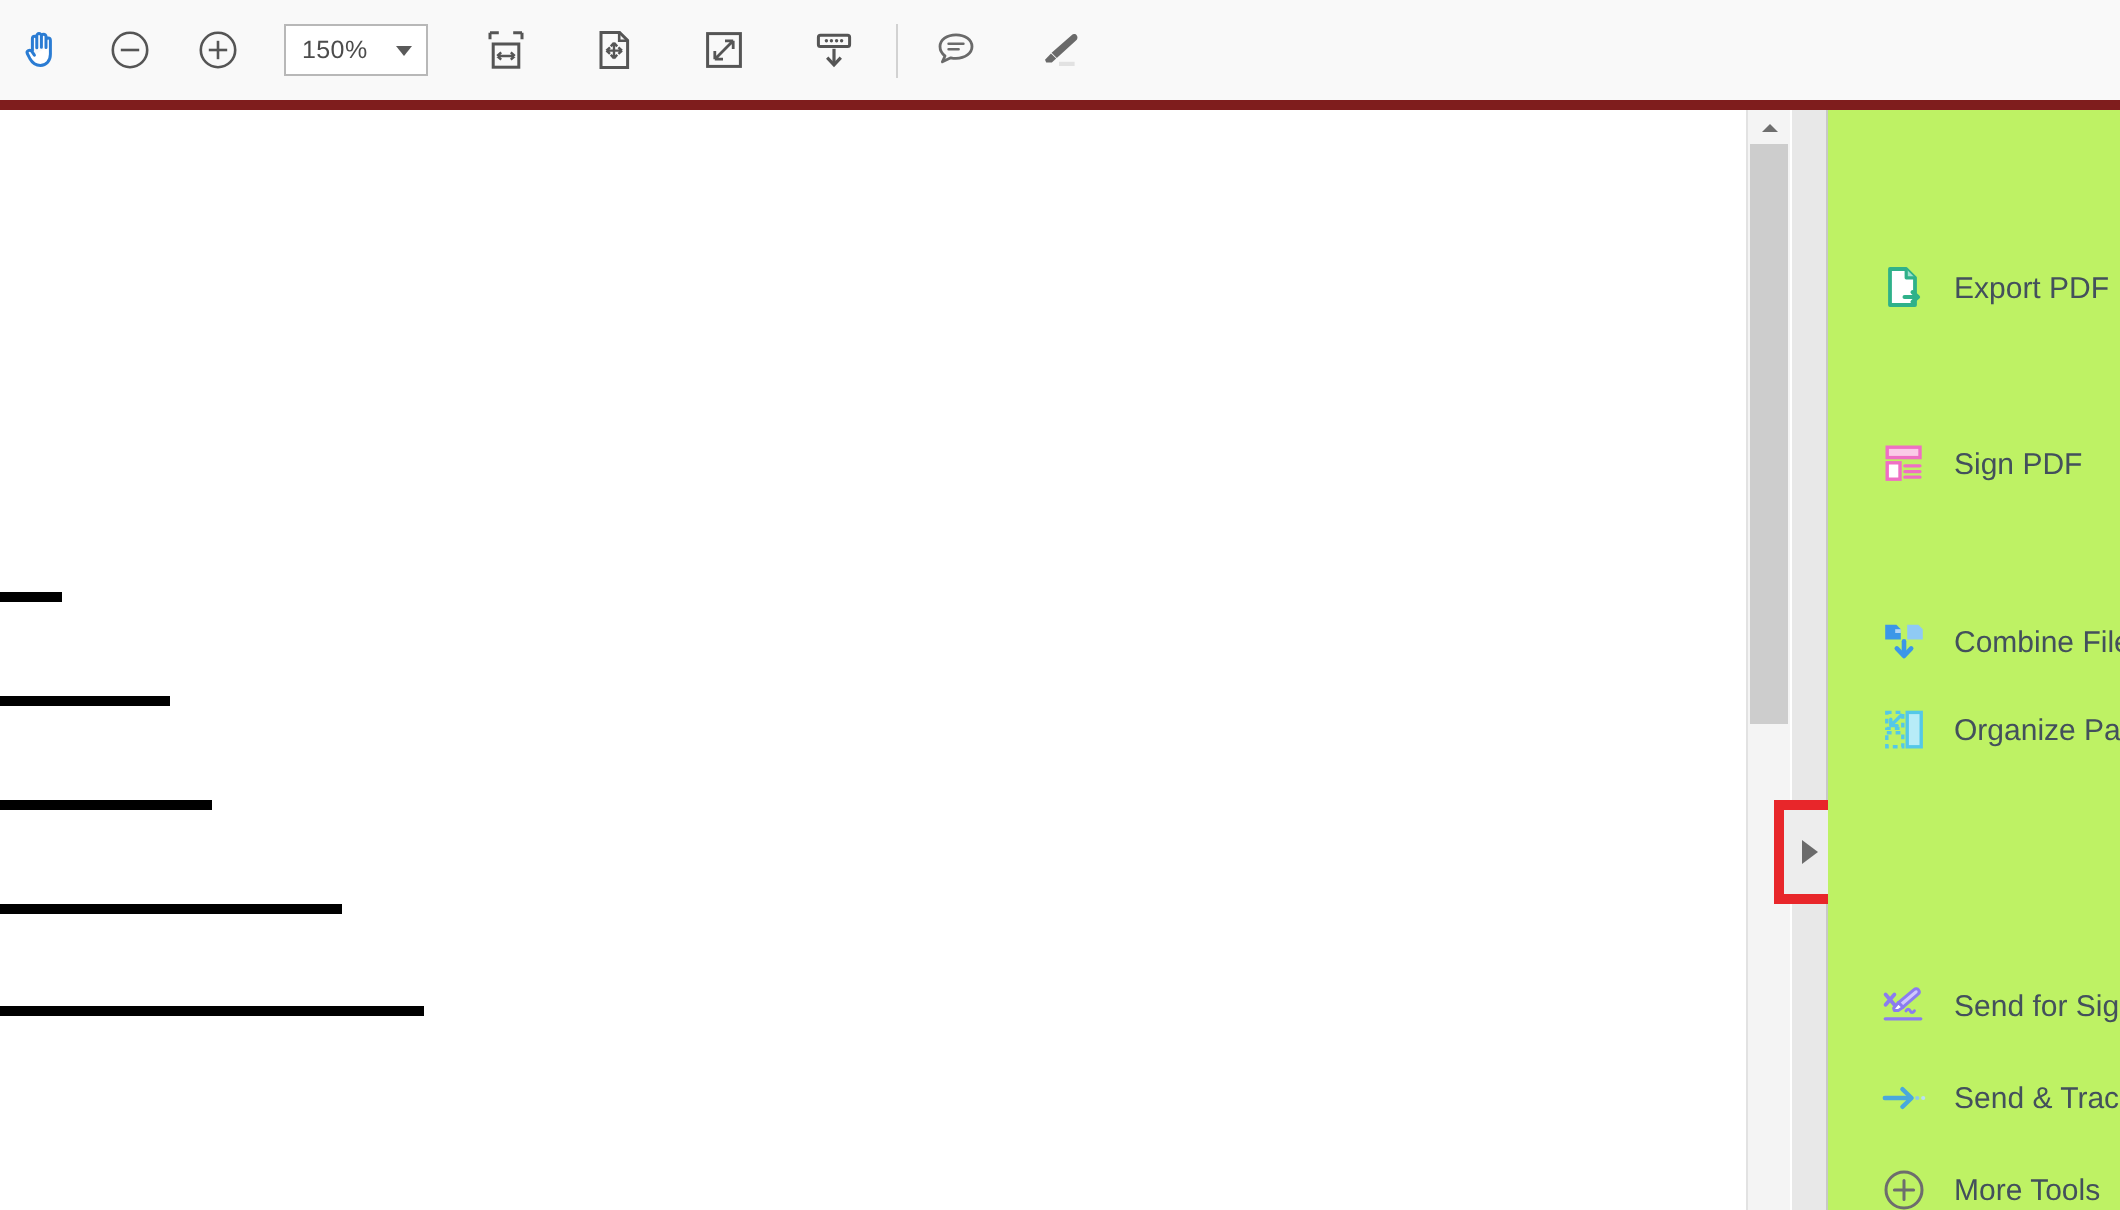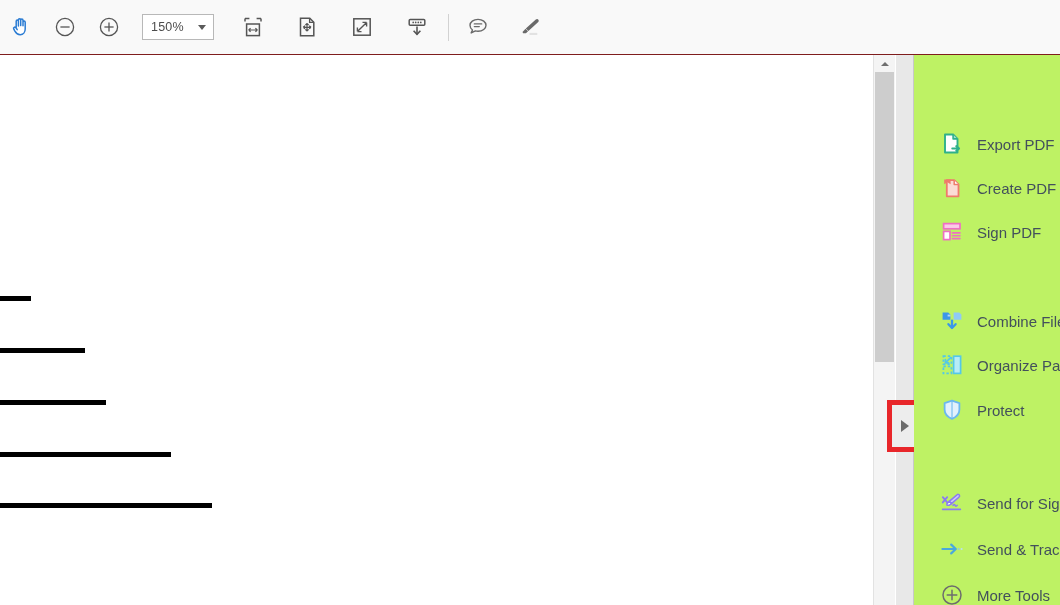--- a/index.html
+++ b/index.html
@@ -20,21 +20,21 @@
     height: 605px;
   }
 
   
   #toolbar {
     position: absolute;
     left: 0; top: 0;
     width: 1060px;
     height: 55px;
     background: #f9f9f9;
-    border-bottom: 1px solid #7f1d1d;
+    border-bottom: 5px solid #7f1d1d;
     box-sizing: border-box;
     display: flex;
     align-items: center;
   }
   .tb-btn {
     width: 34px;
     height: 34px;
     display: flex;
     align-items: center;
     justify-content: center;
@@ -314,30 +314,20 @@
         <svg width="26" height="26" viewBox="0 0 26 26">
           <path d="M6 3.5h8.1l4.4 4.4v13.6H6z" fill="#ffffff" stroke="#2fb18a" stroke-width="1.9" stroke-linejoin="round"></path>
           <path d="M14.1 3.5v4.4h4.4" fill="#9fe0cd" stroke="#2fb18a" stroke-width="1.6" stroke-linejoin="round"></path>
           <path d="M13.3 17.5h6.2" stroke="#2fb18a" stroke-width="2.1" stroke-linecap="round"></path>
           <path d="M17.3 15.1l2.7 2.4-2.7 2.4" fill="none" stroke="#2fb18a" stroke-width="2.1" stroke-linecap="round" stroke-linejoin="round"></path>
         </svg>
       </span>
       <span class="tool-label">Export PDF</span>
     </div>
 
-    <div class="tool-item" style="top:118px">
-      <span class="tool-icon">
-        <svg width="26" height="26" viewBox="0 0 26 26">
-          <path d="M7.8 5.2h7.4l4.3 4.3v11.8H7.8z" fill="#fbdcd6" stroke="#ef7b6b" stroke-width="1.8" stroke-linejoin="round"></path>
-          <path d="M15.2 5.2v4.3h4.3" fill="#ffffff" stroke="#ef7b6b" stroke-width="1.5" stroke-linejoin="round"></path>
-          <path d="M5.2 4.6h6.4v4.7l-3.2-2-3.2 2z" fill="#ef7b6b"></path>
-        </svg>
-      </span>
-      <span class="tool-label">Create PDF</span>
-    </div>
 
     <div class="tool-item" style="top:162px">
       <span class="tool-icon">
         <svg width="26" height="26" viewBox="0 0 26 26">
           <rect x="4.6" y="4.6" width="16.4" height="5.2" fill="#fbcbe8" stroke="#ef6fc4" stroke-width="1.7"></rect>
           <rect x="4.6" y="12.4" width="6.4" height="8.2" fill="#ffffff" stroke="#ef6fc4" stroke-width="1.7"></rect>
           <path d="M13.4 13.9h7.6M13.4 16.8h7.6M13.4 19.6h7.6" stroke="#ef6fc4" stroke-width="1.6" stroke-linecap="round"></path>
         </svg>
       </span>
       <span class="tool-label">Sign PDF</span>
@@ -362,29 +352,20 @@
         <svg width="26" height="26" viewBox="0 0 26 26">
           <rect x="14.6" y="4.2" width="7" height="17.2" fill="#b7ecf7" stroke="#54c8e8" stroke-width="1.7"></rect>
           <rect x="4.4" y="4.2" width="8" height="8" fill="none" stroke="#54c8e8" stroke-width="1.7" stroke-dasharray="2.4 2"></rect>
           <rect x="4.4" y="14.4" width="8" height="7" fill="none" stroke="#54c8e8" stroke-width="1.7" stroke-dasharray="2.4 2"></rect>
           <path d="M11.6 5.6L6.4 10.8M6.4 10.8h3.2M6.4 10.8V7.6" fill="none" stroke="#54c8e8" stroke-width="1.7" stroke-linecap="round"></path>
         </svg>
       </span>
       <span class="tool-label">Organize Pages</span>
     </div>
 
-    <div class="tool-item" style="top:340px">
-      <span class="tool-icon">
-        <svg width="26" height="26" viewBox="0 0 26 26">
-          <path d="M13 3.6l7.4 2.6v6.4c0 4.3-3.1 7.6-7.4 9.2-4.3-1.6-7.4-4.9-7.4-9.2V6.2z" fill="#e3f1fc" stroke="#6bb8ee" stroke-width="1.8" stroke-linejoin="round"></path>
-          <path d="M13 3.6v18.2" stroke="#6bb8ee" stroke-width="1.4" opacity=".75"></path>
-        </svg>
-      </span>
-      <span class="tool-label">Protect</span>
-    </div>
 
 
     <div class="tool-item" style="top:433px">
       <span class="tool-icon">
         <svg width="26" height="26" viewBox="0 0 26 26">
           <path d="M3.8 7.2l4.4 5.2M8.2 7.2L3.8 12.4" stroke="#8b7cf0" stroke-width="1.9" stroke-linecap="round"></path>
           <path d="M18 4.8c.8-.7 1.8-.5 2.3.2.5.7.4 1.6-.4 2.2l-7.4 6.4-2.3-2.3L18 4.8z" fill="#cfc8fb" stroke="#8b7cf0" stroke-width="1.5" stroke-linejoin="round"></path>
           <path d="M10.2 11.3l2.3 2.3-2.4 1.7H8.2l-.4-1.2 2.4-2.8z" fill="#ffffff" stroke="#8b7cf0" stroke-width="1.5" stroke-linejoin="round"></path>
           <path d="M14 15.4c.8-1.1 1.6-1.1 2.1 0 .5 1.1 1.3 1.1 2.1 0" fill="none" stroke="#8b7cf0" stroke-width="1.5" stroke-linecap="round"></path>
           <path d="M3.6 19.4h17.8" stroke="#8b7cf0" stroke-width="1.6" stroke-linecap="round"></path>

